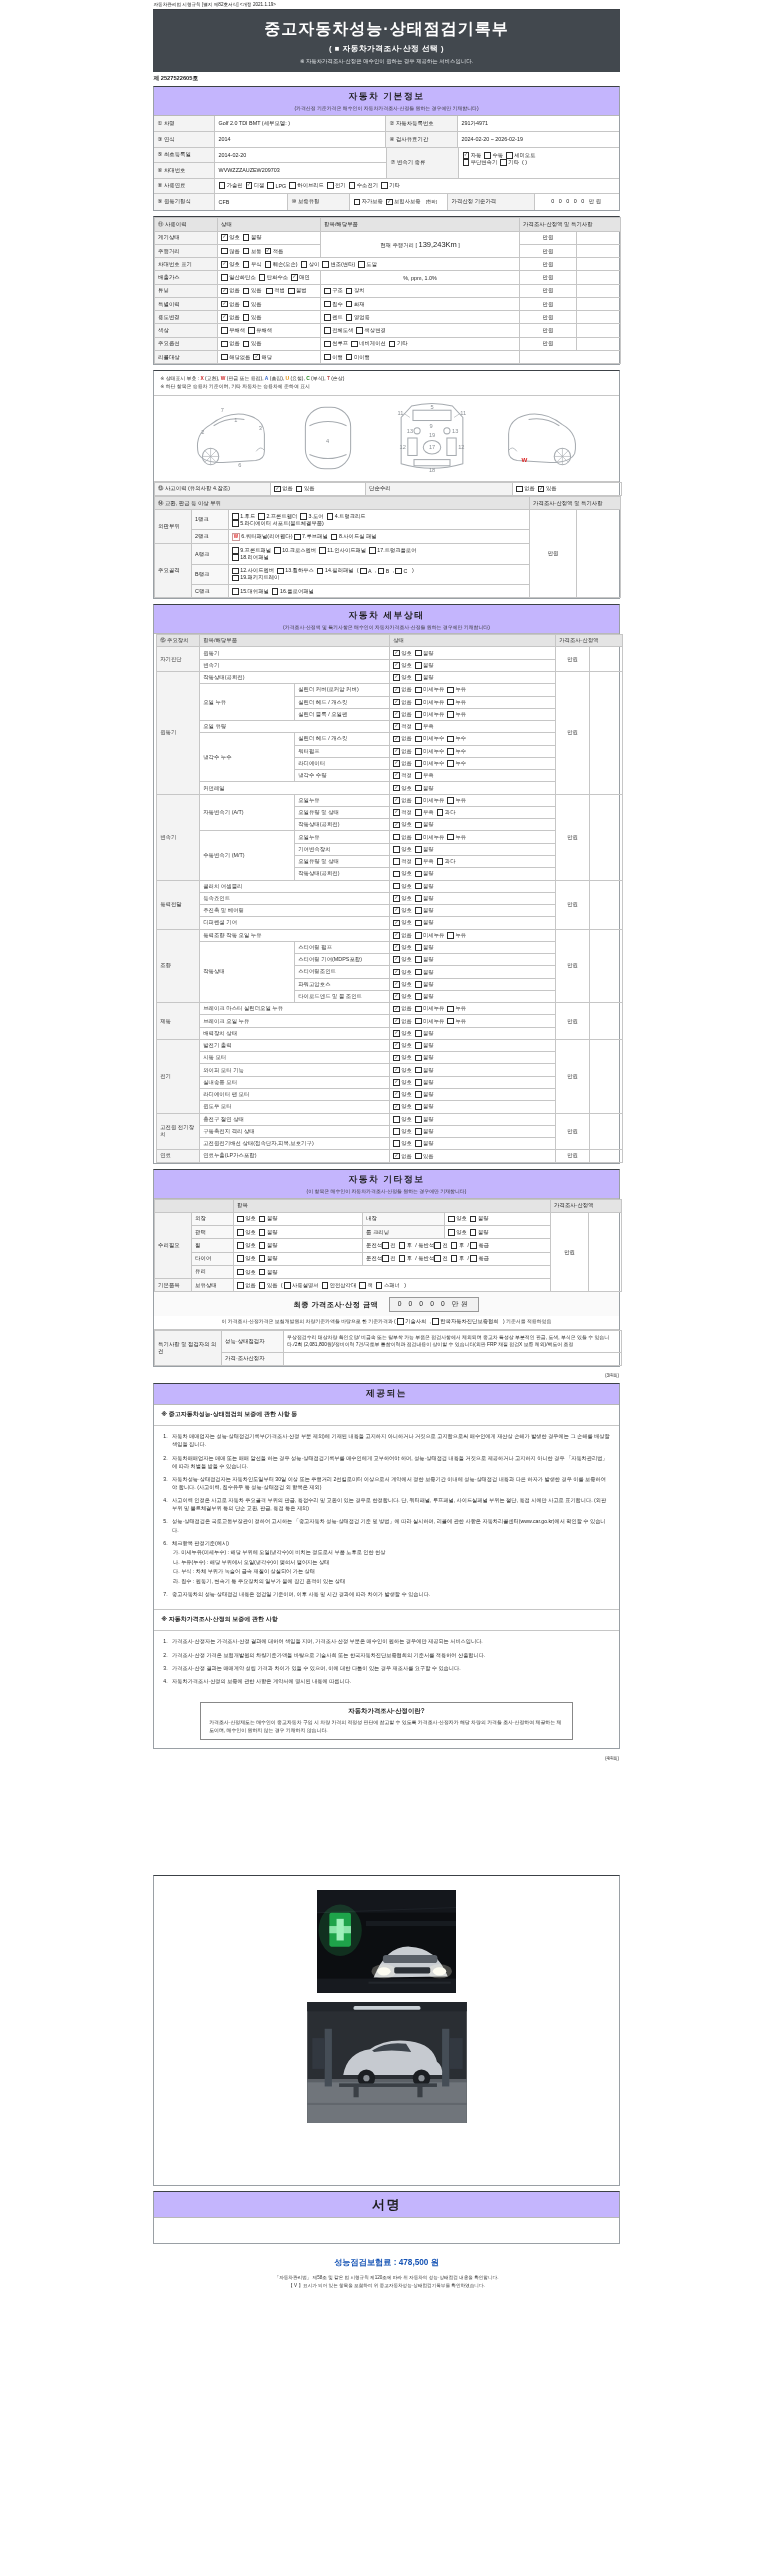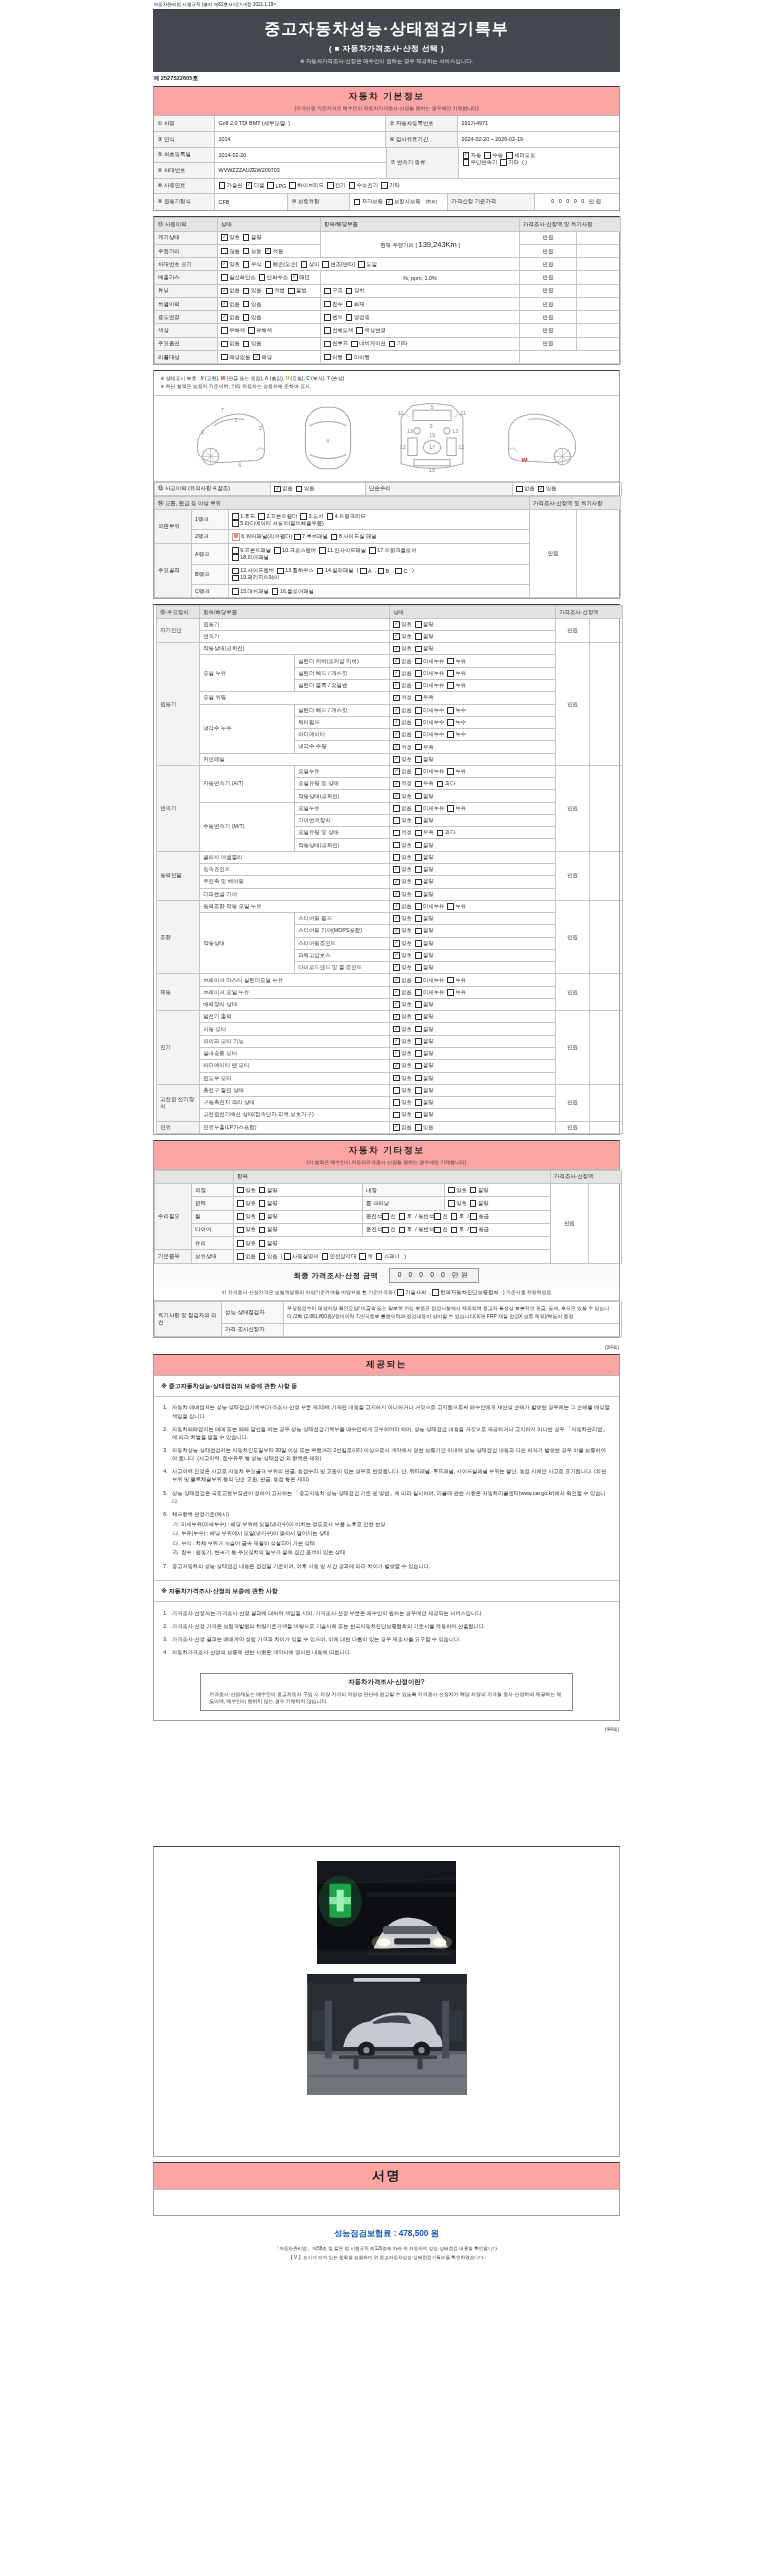--- a/index.html
+++ b/index.html
@@ -7,21 +7,21 @@
        font-family:"Liberation Sans","DejaVu Sans",sans-serif;}
   .doc{width:467px;margin:0 auto;position:relative;}
   .formref{font-size:4.6px;color:#222;padding:2.1px 0.5px 1.5px;}
   .toprule{height:1.5px;background:#3c4146;}
   .band{background:#42484e;color:#fff;text-align:center;padding:8.8px 0 6.7px;}
   .band .t{font-size:16px;font-weight:bold;letter-spacing:1px;}
   .band .s{font-size:7.7px;font-weight:bold;margin-top:4.6px;letter-spacing:0.5px;text-align:center;}
   .band .n{font-size:5.4px;color:#dfe2e5;margin-top:3.6px;}
   .docno{font-size:5.7px;font-weight:bold;padding:3.6px 0.5px 2.6px;}
   .sec{border:0.5px solid #9aa0a5;border-top:1.5px solid #3c4146;margin-bottom:5.2px;background:#fff;}
-  .sec-head{background:#fca5a5;border-bottom:0.5px solid #b8b8b8;text-align:center;padding:4.1px 0 3.6px;}
+  .sec-head{background:#c4b5fd;border-bottom:0.5px solid #b8b8b8;text-align:center;padding:4.1px 0 3.6px;}
   .sec-head .t{font-size:8.8px;font-weight:bold;letter-spacing:1.5px;}
   .sec-head .s{font-size:4.9px;color:#333;margin-top:2.1px;}
   table.grid{border-collapse:collapse;width:100%;table-layout:fixed;}
   .grid td{border:0.5px solid #c6c6c6;font-size:5.4px;padding:2.6px 3.1px;vertical-align:middle;}
   .grid.small td{padding:2.1px 3.1px;}
   .grid td.hd{background:#e4e4e4;}
   .grid td.h{background:#f3f3f3;}
   .grid td.h2{background:#f8f8f8;}
   .grid td.pr{text-align:center;}
   .grid td.c{text-align:center;}
@@ -592,20 +592,24 @@
               </span><span class="cb">
                 <span class="bx"></span>
                 <span class="lb">16.플로어패널</span>
               </span></td>
           </tr>
         </tbody>
       </table>
   </div>
 
   <div class="sec">
+    <div class="sec-head">
+      <div class="t">자동차 세부상태</div>
+      <div class="s">(가격조사·산정액 및 특기사항은 매수인이 자동차가격조사·산정을 원하는 경우에만 기재합니다)</div>
+    </div>
     <table class="grid small">
         <colgroup>
           <col style="width: 43px;">
           <col style="width: 95px;">
           <col style="width: 95px;">
           <col style="width: 166px;">
           <col style="width: 34px;">
           <col style="width: 33px;">
         </colgroup>
         <tbody>

